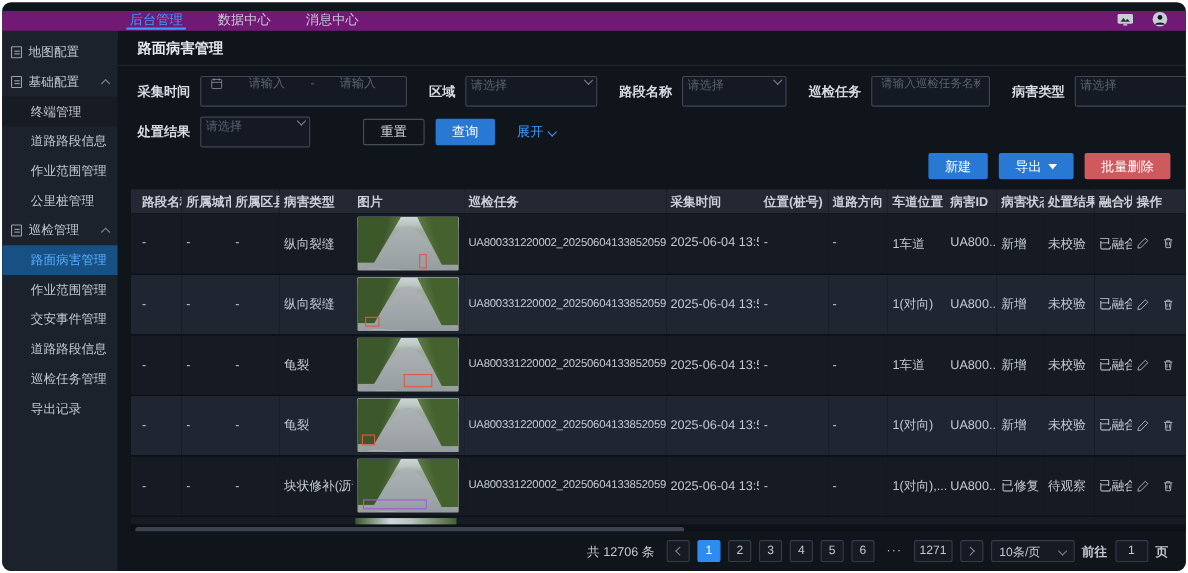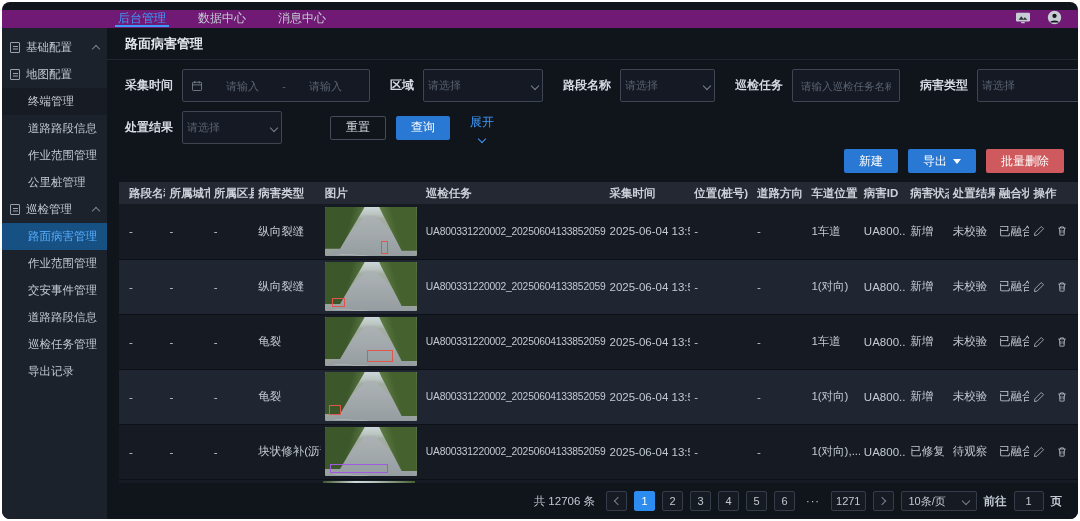--- a/index.html
+++ b/index.html
@@ -31,33 +31,33 @@
 
   
   .main { position:absolute; top:26px; left:105px; right:0; bottom:0; background:#10151c; display:flex; flex-direction:column; }
   .page-head { height:32px; line-height:32px; padding:0 18px; font-size:13px; font-weight:bold; color:#e4e8ee; border-bottom:1px solid #20262f; flex:0 0 auto; }
 
   
   .filters { padding:9px 14px 0 18px; flex:0 0 auto; }
   .f-row { display:flex; align-items:center; margin-bottom:9px; }
   .f-label { font-size:12px; font-weight:bold; color:#d6dbe3; margin-right:9px; white-space:nowrap; }
   .f-group { display:flex; align-items:center; margin-right:20px; }
-  .ctl { height:33px; border:1px solid #3e4654; background:#141924; border-radius:2px; display:flex; align-items:center; font-size:11px; color:#5a6270; }
+  .ctl { height:28px; border:1px solid #3e4654; background:#141924; border-radius:2px; display:flex; align-items:flex-start; font-size:11px; color:#5a6270; }
   .ctl.date { width:188px; padding:0 8px; gap:4px; }
   .ctl.date input { flex:1; width:40px; background:transparent; border:none; outline:none; color:#aab1bd; font-size:11px; text-align:center; }
   .ctl.date input::placeholder { color:#5a6270; }
   .ctl.sel { justify-content:space-between; padding:0 4px; cursor:pointer; }
   .ctl.text input { width:100%; background:transparent; border:none; outline:none; color:#aab1bd; font-size:10.5px; padding:0 8px; }
   .ctl.text input::placeholder { color:#5a6270; }
   .w120 { width:120px; } .w95 { width:95px; } .w100 { width:100px; } .w122 { width:122px; } .w108 { width:108px; }
   .btn { height:24px; padding:4px 15px; border-radius:2px; font-size:12px; display:inline-flex; align-items:center; justify-content:center; cursor:pointer; border:none; white-space:nowrap; }
   .btn.ghost { border:1px solid #454d5a; color:#d2d7de; background:transparent; }
   .btn.primary { background:#2878d4; color:#fff; }
   .btn.danger { background:#cf5a5d; color:#fff; }
-  .expand-link { display:flex; align-items:center; gap:5px; color:#3d9aff; font-size:12px; cursor:pointer; margin-left:20px;flex-direction:column; }
+  .expand-link { display:flex; align-items:center; gap:5px; color:#3d9aff; font-size:12px; cursor:pointer; margin-left:20px; }
   .mr10 { margin-right:10px; }
 
   
   .actions { display:flex; justify-content:flex-end; gap:10px; padding:3px 14px 9px; flex:0 0 auto; }
   .caret-down { display:inline-block; width:0; height:0; border-left:4px solid transparent; border-right:4px solid transparent; border-top:5px solid #fff; margin-left:6px; }
 
   
   .table-wrap { margin-left:12px; flex:1 1 auto; overflow:hidden; position:relative; }
   table { width:100%; border-collapse:collapse; table-layout:fixed; }
   thead th { background:#232833; height:22px; font-weight:bold; text-align:left; padding:0 4px; font-size:11.5px; color:#ccd1d9; overflow:hidden; white-space:nowrap; }
@@ -126,26 +126,26 @@
             <circle cx="9" cy="7" r="2.6" fill="#14181f"></circle>
             <path d="M3.5 15c1-3.4 10-3.4 11 0z" fill="#14181f"></path>
           </svg>
       </span>
     </div>
   </header>
 
   <aside class="sidebar">
     <div class="side-item">
       <span class="s-icon doc-icon"></span>
+      <span>地图配置</span>
+    </div>
+    <div class="side-item">
+      <span class="s-icon doc-icon"></span>
       <span>基础配置</span>
       <span class="chev up"></span>
-    </div>
-    <div class="side-item">
-      <span class="s-icon doc-icon"></span>
-      <span>地图配置</span>
     </div>
     <div class="side-item sub hl">
         <span>终端管理</span>
       </div>
     <div class="side-item sub">
         <span>道路路段信息</span>
       </div>
     <div class="side-item sub">
         <span>作业范围管理</span>
       </div>

